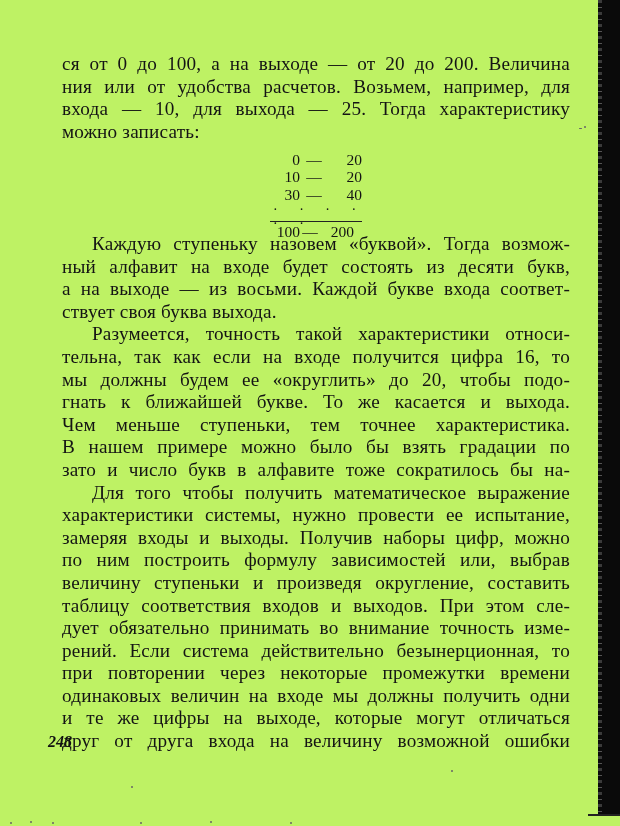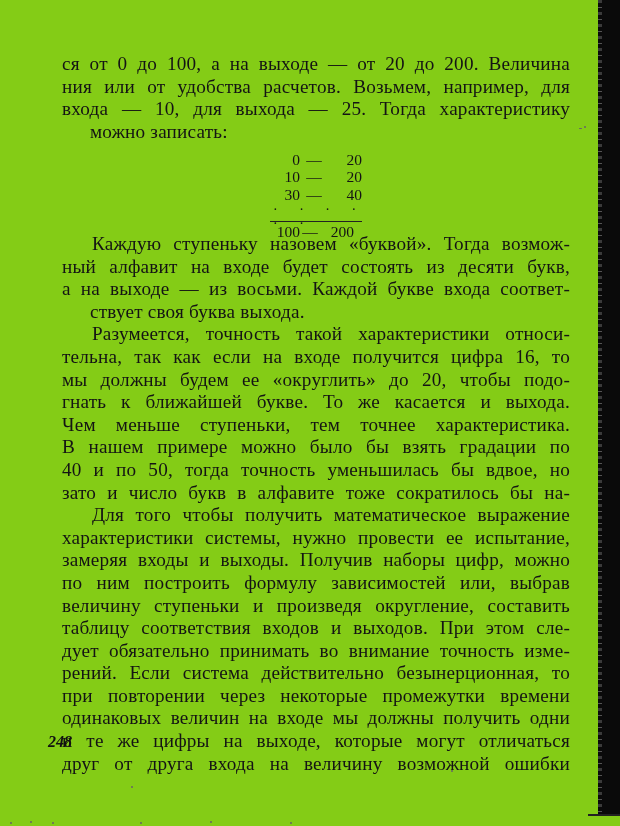--- a/index.html
+++ b/index.html
@@ -12,21 +12,21 @@
       height: 826px;
       position: relative;
       overflow: hidden;
       font-family: "DejaVu Serif", "Liberation Serif", serif;
       color: #111111;
     }
     .page {
       position: absolute;
       left: 0; top: 0;
       width: 620px; height: 826px;
-      background: #84cc16;
+      background: #bef264;
     }
     .text-block {
       position: absolute;
       left: 62px;
       width: 508px;
       font-family: "Liberation Serif", "DejaVu Serif", serif;
       font-size: 19.2px;
       line-height: 22.6px;
       letter-spacing: 0.2px;
       color: #141414;
@@ -36,21 +36,20 @@
     .line {
       display: block;
       white-space: nowrap;
       text-align-last: justify;
       text-align: justify;
       height: 22.6px;
       overflow: visible;
     }
     .line.last {
       text-align-last: left;
-      margin-left: 28px;
     }
     .line.indent {
       padding-left: 30px;
     }
     .block-top { top: 53px; }
     .table-block {
       position: absolute;
       left: 270px;
       top: 151px;
       width: 110px;
@@ -167,21 +166,20 @@
       <span class="line">а на выходе — из восьми. Каждой букве входа соответ-</span>
       <span class="line last">ствует своя буква выхода.</span>
     </div>
     <div>
       <span class="line indent">Разумеется, точность такой характеристики относи-</span>
       <span class="line">тельна, так как если на входе получится цифра 16, то</span>
       <span class="line">мы должны будем ее «округлить» до 20, чтобы подо-</span>
       <span class="line">гнать к ближайшей букве. То же касается и выхода.</span>
       <span class="line">Чем меньше ступеньки, тем точнее характеристика.</span>
       <span class="line">В нашем примере можно было бы взять градации по</span>
-      <span class="line">40 и по 50, тогда точность уменьшилась бы вдвое, но</span>
       <span class="line">зато и число букв в алфавите тоже сократилось бы на-</span>
     </div>
     <div>
       <span class="line indent">Для того чтобы получить математическое выражение</span>
       <span class="line">характеристики системы, нужно провести ее испытание,</span>
       <span class="line">замеряя входы и выходы. Получив наборы цифр, можно</span>
       <span class="line">по ним построить формулу зависимостей или, выбрав</span>
       <span class="line">величину ступеньки и произведя округление, составить</span>
       <span class="line">таблицу соответствия входов и выходов. При этом сле-</span>
       <span class="line">дует обязательно принимать во внимание точность изме-</span>

